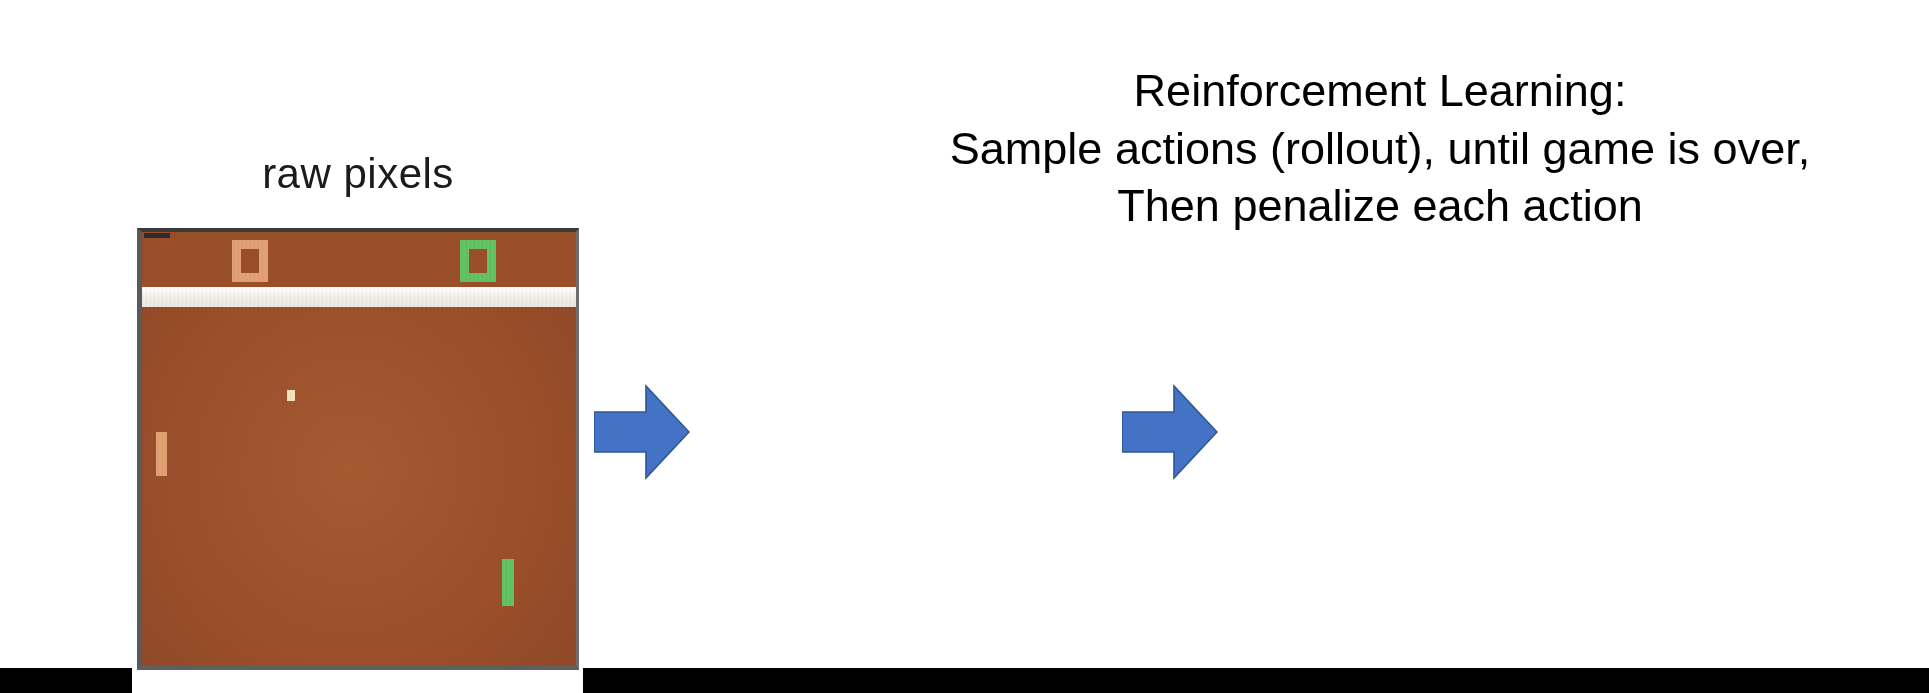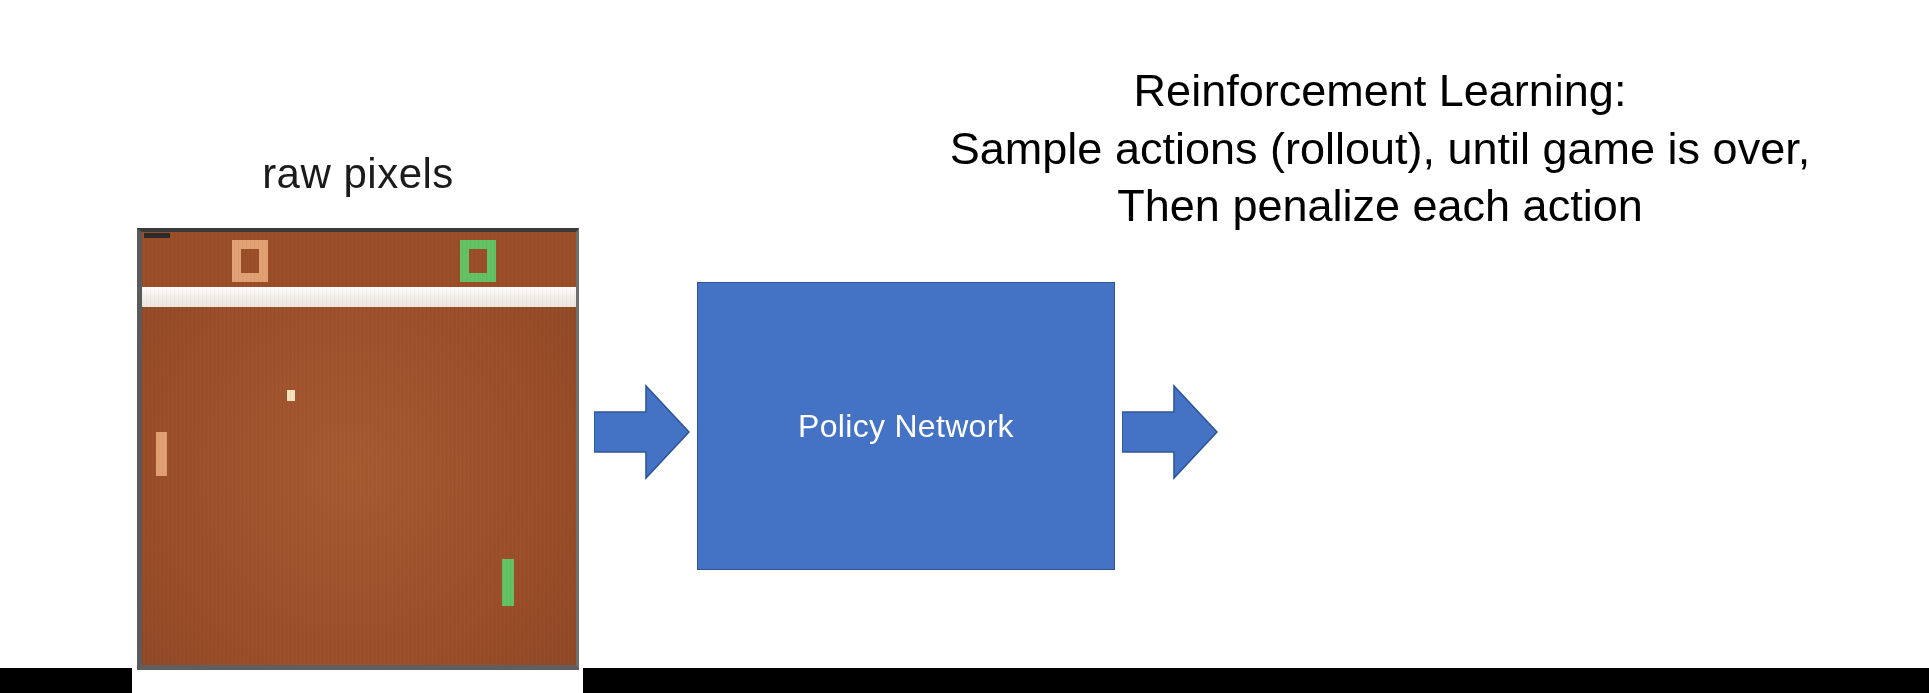--- a/index.html
+++ b/index.html
@@ -244,23 +244,20 @@
       <div id="ball"></div>
     </div>
   </div>
 
   <div class="arrow" id="arrow-in">
     <svg width="96" height="96" viewBox="0 0 96 96" aria-hidden="true">
       <polygon points="0,28 52,28 52,2 95,48 52,94 52,68 0,68" fill="#4472c4" stroke="#2f5597" stroke-width="1.6"></polygon>
     </svg>
   </div>
 
-  <div id="policy-network-box">
-    <div id="policy-network-label">Policy Network</div>
-  </div>
 
   <div class="arrow" id="arrow-out">
     <svg width="96" height="96" viewBox="0 0 96 96" aria-hidden="true">
       <polygon points="0,28 52,28 52,2 95,48 52,94 52,68 0,68" fill="#4472c4" stroke="#2f5597" stroke-width="1.6"></polygon>
     </svg>
   </div>
 
 
   <div class="letterbox" id="letterbox-left"></div>
   <div class="letterbox" id="letterbox-right"></div>

